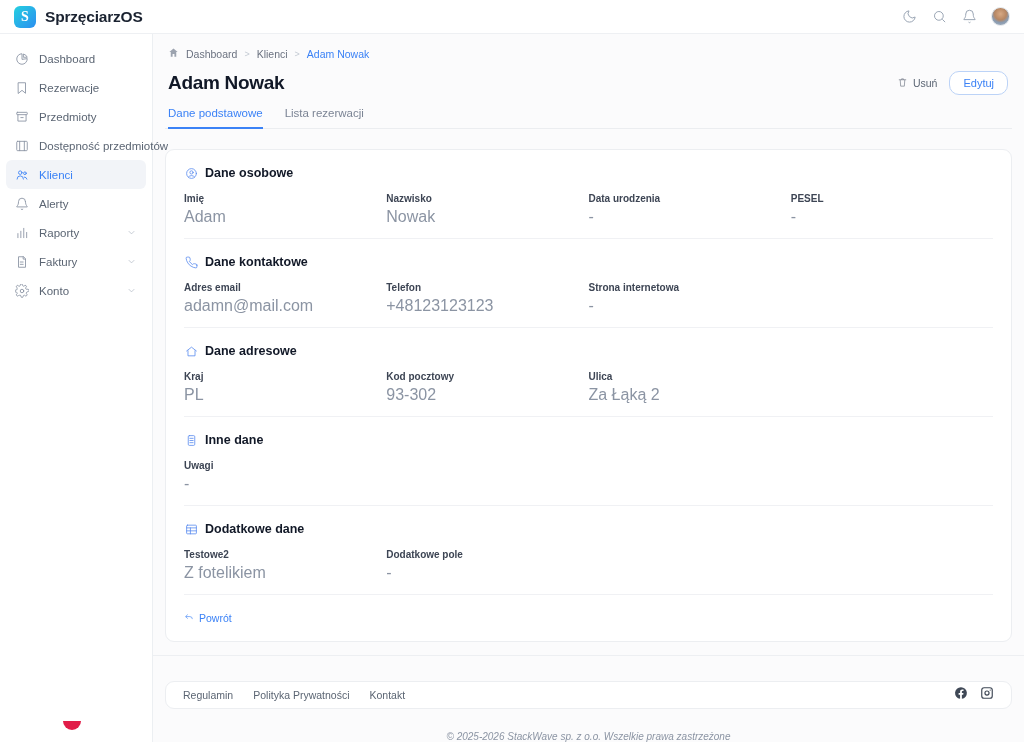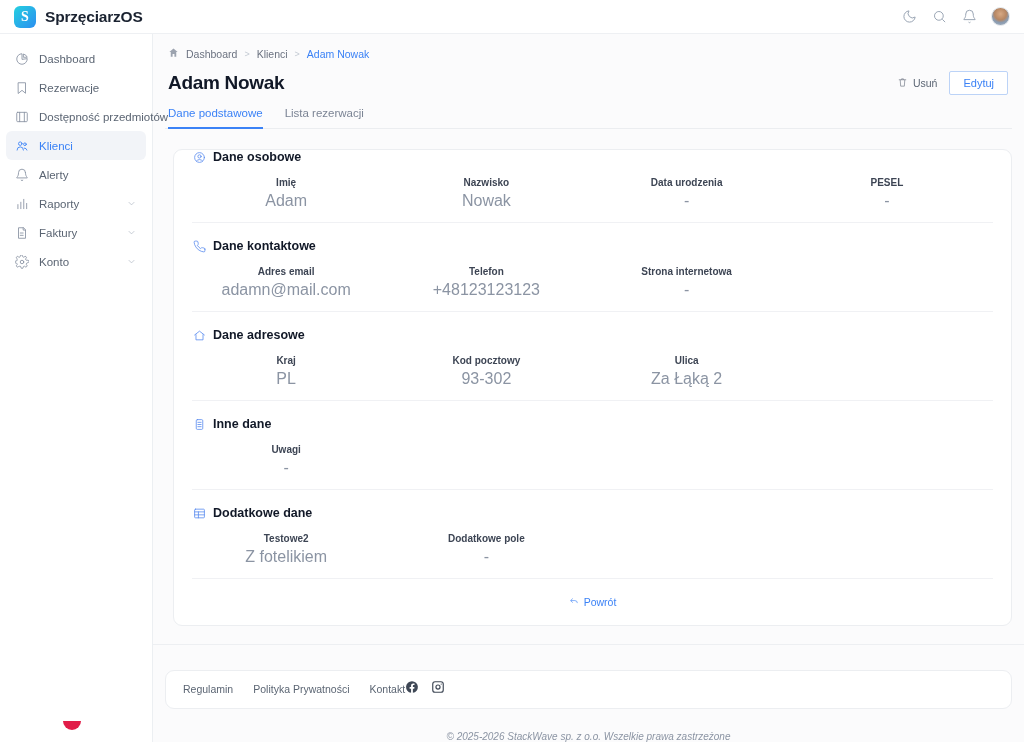--- a/index.html
+++ b/index.html
@@ -79,34 +79,33 @@
   .crumb { cursor:pointer; }
   .crumb.cur { color:#3b82f6; }
 
   .title-row { display:flex; align-items:center; justify-content:space-between; padding: 11px 4px 0 3px; }
   .page-title { font-size: 19px; font-weight:700; color:#111827; letter-spacing:-0.3px; }
   .title-actions { display:flex; align-items:center; gap:12px; }
   .btn-del { display:flex; align-items:center; gap:5px; font-size:10.5px; color:#5b6573; cursor:pointer; }
   .btn-del svg { width:11px; height:11px; stroke:#6b7280; fill:none; stroke-width:1.4; }
   .btn-edit {
     font-size: 11px; color:#3b82f6; background:#fff;
-    border:1px solid #bcd3f7; border-radius:2px;
+    border:1px solid #bcd3f7; border-radius:10px;
     padding: 5px 13px; cursor:pointer;
   }
 
   .tabs { display:flex; gap:22px; padding: 12px 0 0 3px; border-bottom:1px solid #ebedf0;text-align:center; }
   .tab { font-size:11.5px; color:#7b8494; padding-bottom:8px; cursor:pointer; border-bottom:2px solid transparent; margin-bottom:-1px; }
   .tab.active { color:#3b82f6; border-bottom-color:#3b82f6; }
 
   
   .card {
-    margin: 20px 0 0 8px;
+    margin: 20px 0 0 0;
     background:#fff; border:1px solid #eceef1; border-radius:9px;
-    padding: 0 18px 12px 18px;
-    text-align: center;
+    padding: 16px 18px 12px 18px;
   }
   .section { padding-bottom: 12px; }
   .section + .section { border-top:1px solid #f0f1f4; padding-top: 16px; }
   .sec-head { display:flex; align-items:center; gap:7px; margin-bottom: 13px; }
   .sec-head .sicon { width:14px; height:14px; display:flex; align-items:center; justify-content:center; }
   .sec-head .sicon svg { width:13px; height:13px; stroke:#5b8def; fill:none; stroke-width:1.5; stroke-linecap:round; stroke-linejoin:round; }
   .sec-title { font-size: 12.5px; font-weight:700; color:#111827; }
   .fields { display:flex; }
   .field { width:25%; padding-right: 12px; }
   .f-label { font-size:10px; font-weight:700; color:#3d4554; margin-bottom:4px; }
@@ -114,21 +113,21 @@
   .backrow { border-top:1px solid #f0f1f4; padding-top: 13px; padding-bottom:3px; }
   .back-link { display:inline-flex; align-items:center; gap:5px; font-size:10.5px; color:#3b82f6; cursor:pointer; }
   .back-link svg { width:10px; height:10px; stroke:#3b82f6; fill:none; stroke-width:1.5; }
 
   
   .footer-spacer { height: 26px; }
   .footer-sep { border-top:1px solid #edeff2; }
   .footer-card {
     margin: 25px 12px 0 12px;
     background:#fff; border:1px solid #eceef1; border-radius:9px;
-    height:57px; display:flex; align-items:center; 
+    height:57px; display:flex; align-items:center; justify-content:space-between;
     padding: 0 17px;
   }
   .flinks { display:flex; gap:20px; }
   .flink { font-size:10.5px; color:#5b6573; cursor:pointer; }
   .fsocial { display:flex; gap:12px; align-items:center; }
   .fsocial svg { width:14px; height:14px; fill:#3f4856; }
   .copyright { text-align:center; font-size:10px; color:#8b94a3; padding-top: 22px; font-style: italic; }
 </style>
 </head>
 <body>
@@ -178,20 +177,30 @@
         <span class="nicon">
             <svg viewBox="0 0 24 24">
               <path d="M6 3h12v18l-6-5-6 5z"></path>
             </svg>
           </span>
         <span class="label">Rezerwacje</span>
       </div>
       <div class="nav-item">
         <span class="nicon">
             <svg viewBox="0 0 24 24">
+              <rect x="3" y="4" width="18" height="4" rx="1"></rect>
+              <path d="M5 8v11h14V8"></path>
+              <line x1="10" y1="13" x2="14" y2="13"></line>
+            </svg>
+          </span>
+        <span class="label">Przedmioty</span>
+      </div>
+      <div class="nav-item">
+        <span class="nicon">
+            <svg viewBox="0 0 24 24">
               <rect x="3" y="4" width="18" height="16" rx="1.5"></rect>
               <path d="M8 4v16M16 4v16"></path>
             </svg>
           </span>
         <span class="label">Dostępność przedmiotów</span>
       </div>
       <div class="nav-item active">
         <span class="nicon">
             <svg viewBox="0 0 24 24">
               <circle cx="9" cy="8" r="3"></circle>

